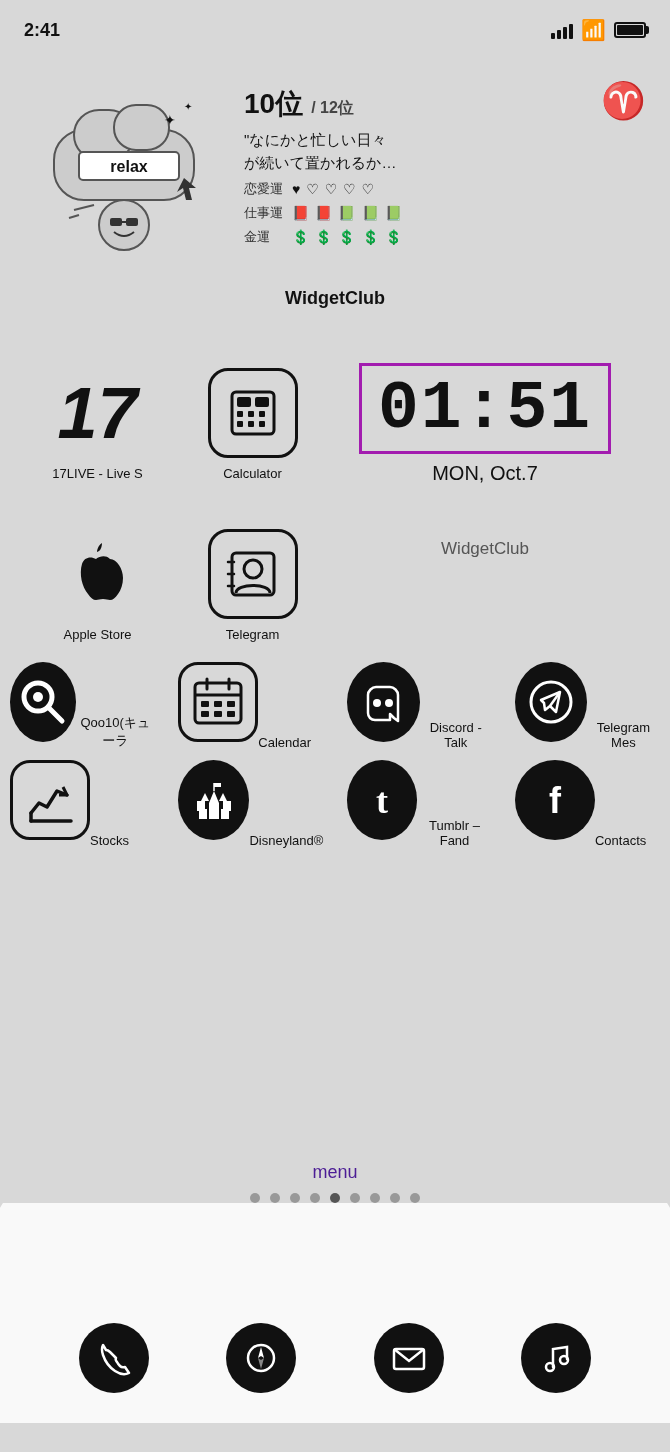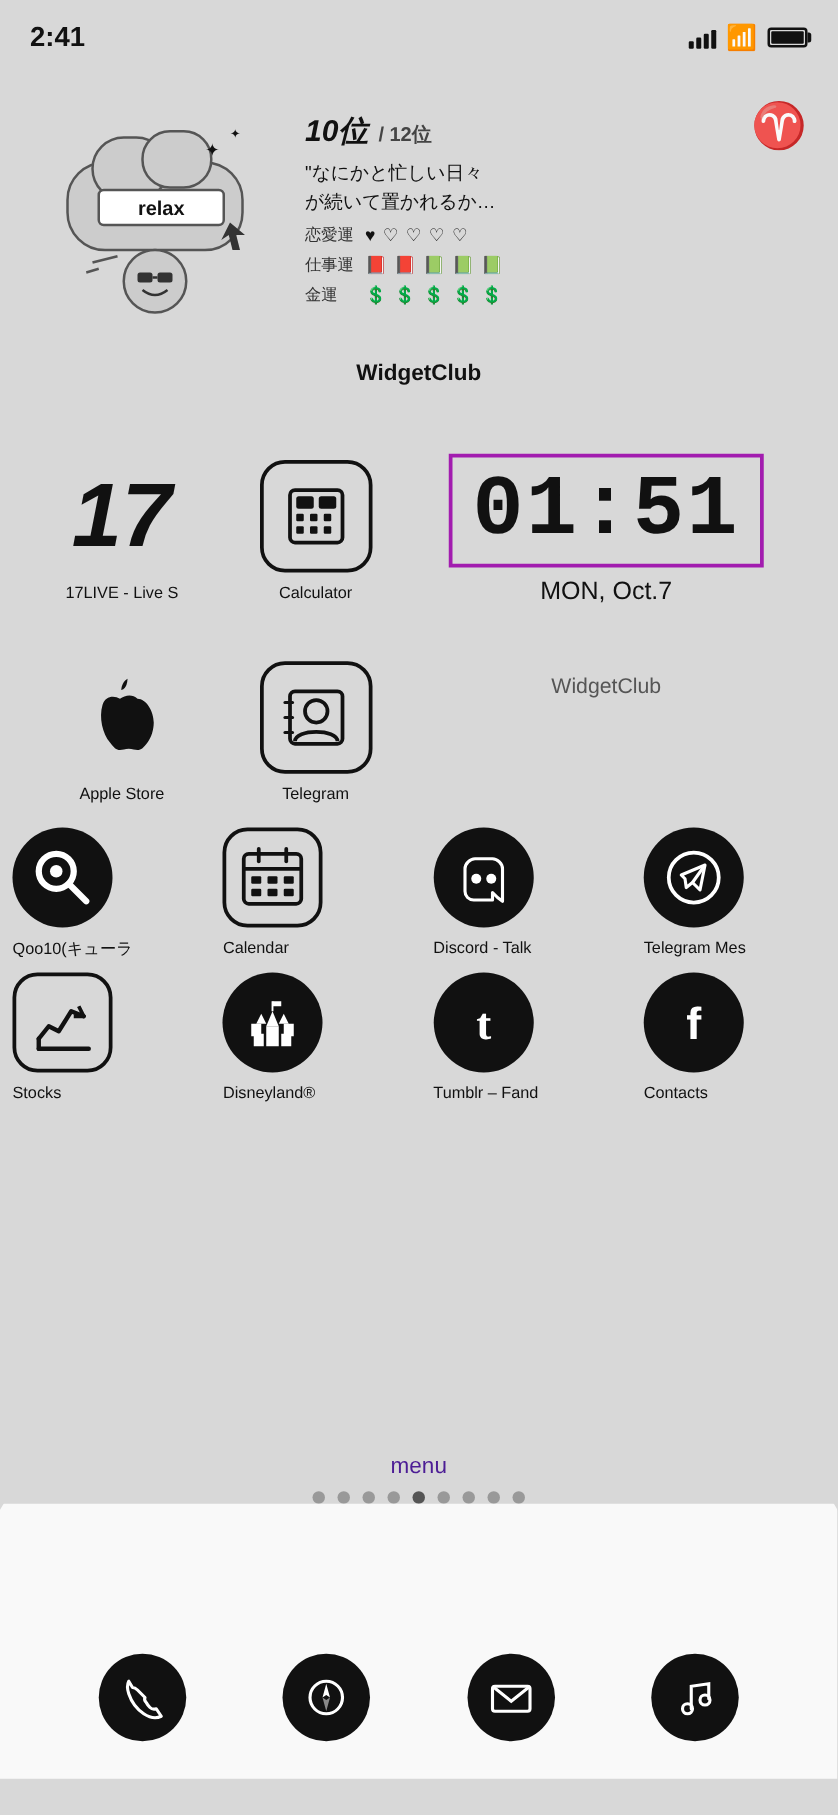--- a/index.html
+++ b/index.html
@@ -14,21 +14,21 @@
 
     
     .status-bar {
       display: flex;
       justify-content: space-between;
       align-items: center;
       padding: 10px 24px 0;
       height: 50px;
     }
     .status-time {
-      font-size: 22px;
+      font-size: 18px;
       font-weight: 600;
       color: #111;
     }
     .status-icons {
       display: flex;
       align-items: center;
       gap: 8px;
     }
     .signal-bars {
       display: flex;
@@ -83,22 +83,21 @@
     }
     .horoscope-rank {
       font-size: 24px;
       font-weight: bold;
       color: #111;
       display: flex;
       align-items: baseline;
       gap: 8px;
     }
     .rank-main {
-      font-size: 24px;
-      font-style: italic;
+      font-size: 28px;
     }
     .rank-sub {
       font-size: 16px;
       color: #444;
     }
     .horoscope-quote {
       font-size: 15px;
       color: #111;
       line-height: 1.5;
       margin-top: 6px;
@@ -137,22 +136,22 @@
 
     .app-item {
       display: flex;
       flex-direction: column;
       align-items: center;
       width: 155px;
       cursor: pointer;
     }
     .app-item-4 {
       display: flex;
-      flex-direction: column;
-      align-items: flex-start;
+      flex-direction: row;
+      align-items: flex-end;
       width: 145px;
       cursor: pointer;
     }
 
     .app-icon-wrap {
       width: 90px;
       height: 90px;
       display: flex;
       align-items: center;
       justify-content: center;

